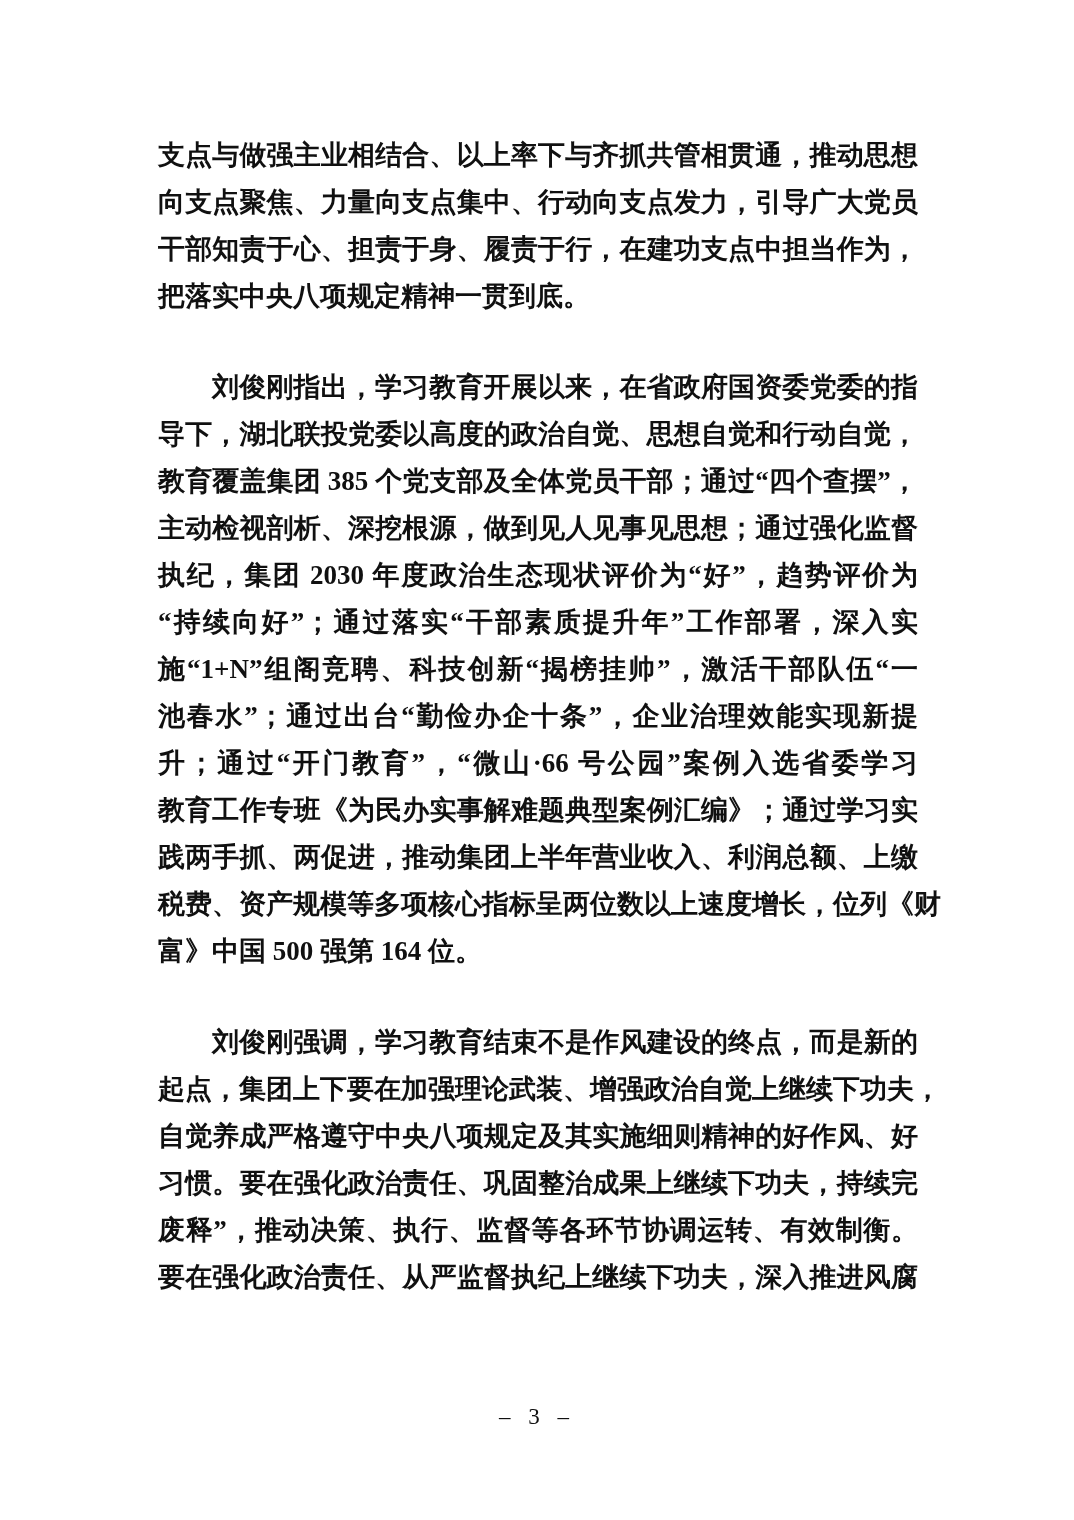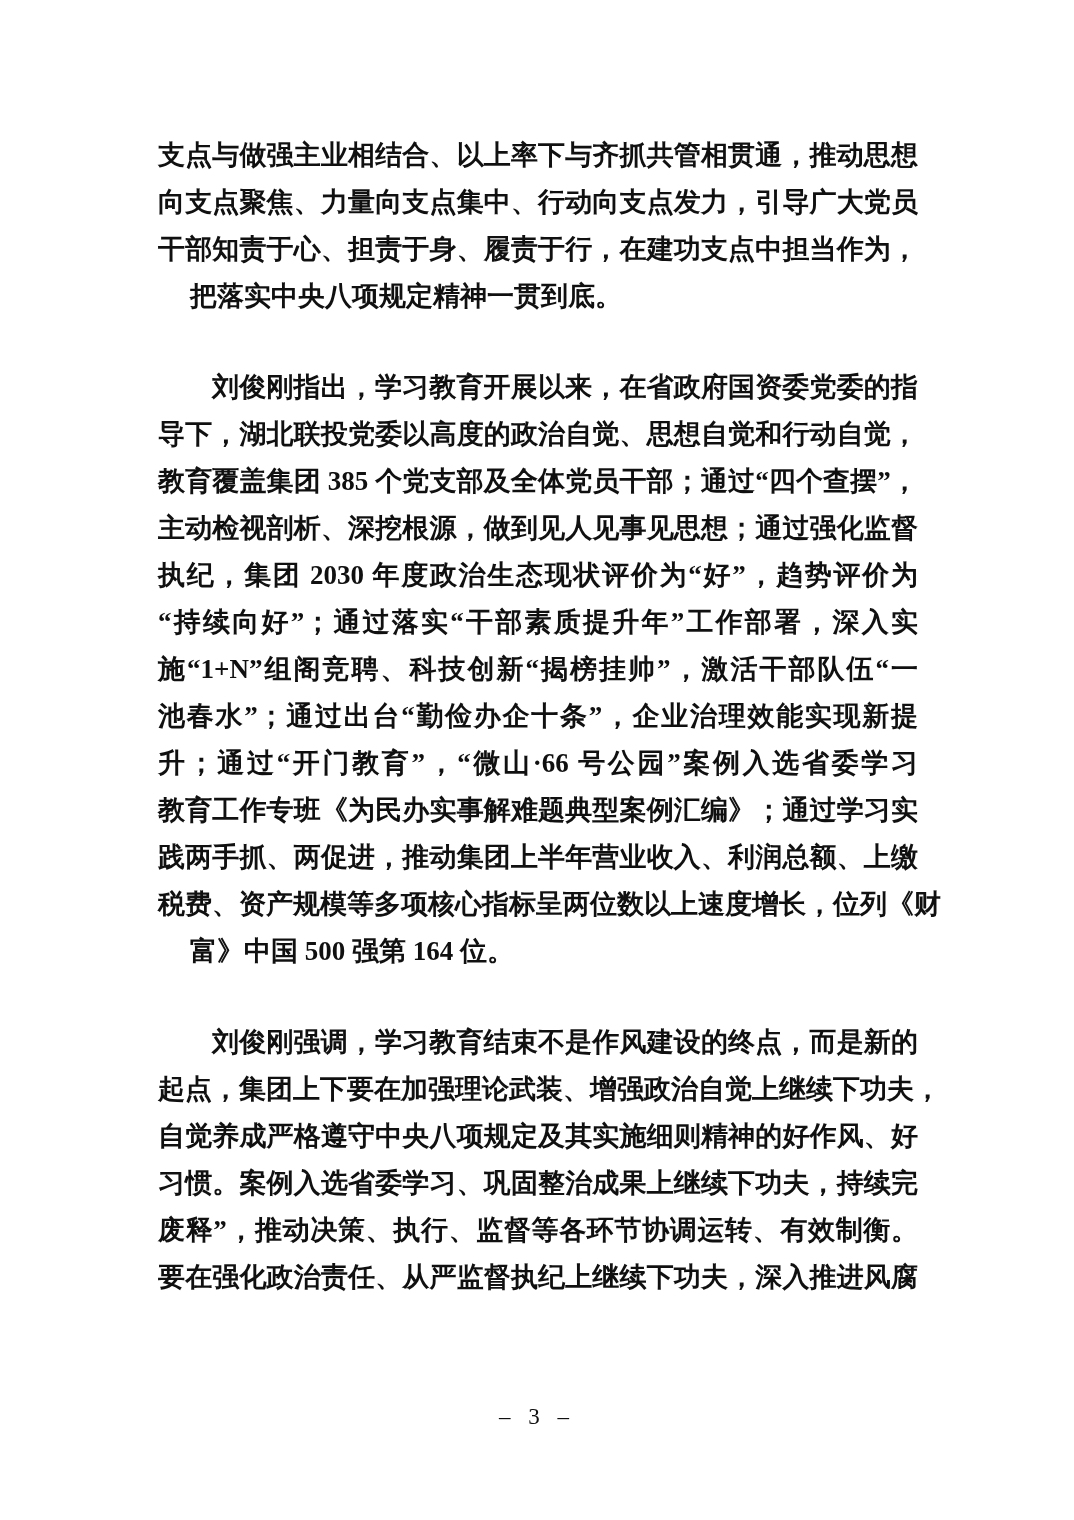--- a/index.html
+++ b/index.html
@@ -28,21 +28,20 @@
   .line {
     width: 100%;
     height: 47px;
     white-space: nowrap;
     text-align: justify;
     
     text-align-last: justify;
   }
   .line.para-end {
     text-align-last: left;
-    margin-left: 32px;
   }
   .line.indent {
     text-indent: 2em;
     margin-top: 44px;
   }
   .footer {
     position: absolute;
     left: 0;
     top: 1404px;
     width: 100%;
@@ -72,20 +71,20 @@
       <div class="line">施“1+N”组阁竞聘、科技创新“揭榜挂帅”，激活干部队伍“一</div>
       <div class="line">池春水”；通过出台“勤俭办企十条”，企业治理效能实现新提</div>
       <div class="line">升；通过“开门教育”，“微山·66 号公园”案例入选省委学习</div>
       <div class="line">教育工作专班《为民办实事解难题典型案例汇编》；通过学习实</div>
       <div class="line">践两手抓、两促进，推动集团上半年营业收入、利润总额、上缴</div>
       <div class="line">税费、资产规模等多项核心指标呈两位数以上速度增长，位列《财</div>
       <div class="line para-end">富》中国 500 强第 164 位。</div>
       <div class="line indent">刘俊刚强调，学习教育结束不是作风建设的终点，而是新的</div>
       <div class="line">起点，集团上下要在加强理论武装、增强政治自觉上继续下功夫，</div>
       <div class="line">自觉养成严格遵守中央八项规定及其实施细则精神的好作风、好</div>
-      <div class="line">习惯。案例入选省委学习、巩固整治成果上继续下功夫，持续完</div>
+      <div class="line">习惯。要在强化政治责任、巩固整治成果上继续下功夫，持续完</div>
       <div class="line">废释”，推动决策、执行、监督等各环节协调运转、有效制衡。</div>
       <div class="line">要在强化政治责任、从严监督执纪上继续下功夫，深入推进风腐</div>
     </div>
   <div class="footer">
     <span class="page-number">– 3 –</span>
   </div>
 </div>
 
 </body></html>

